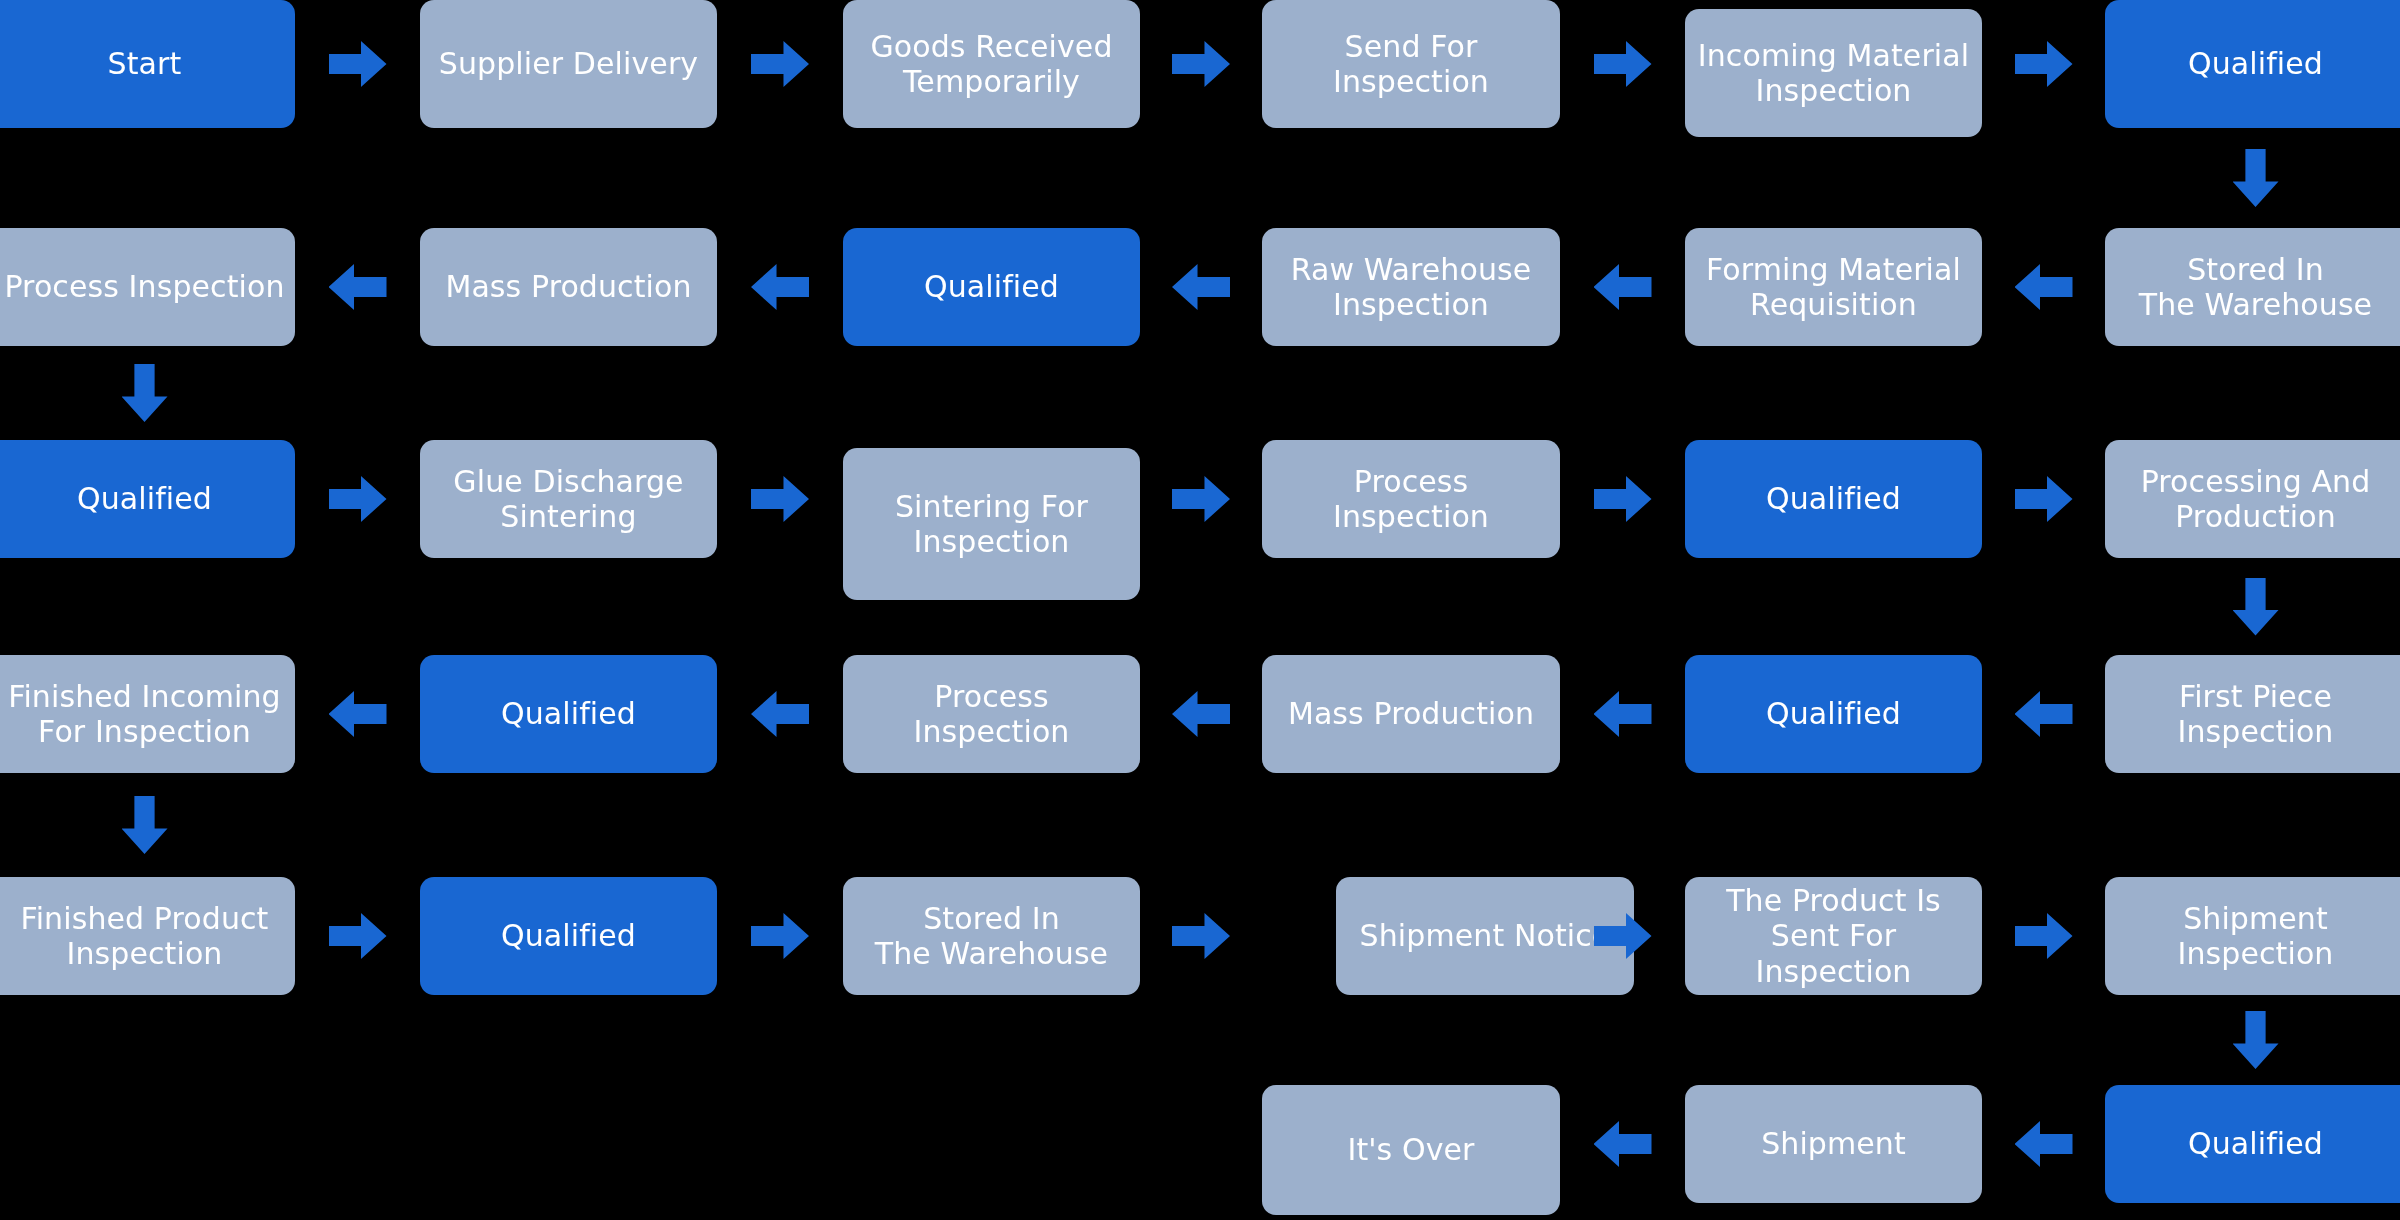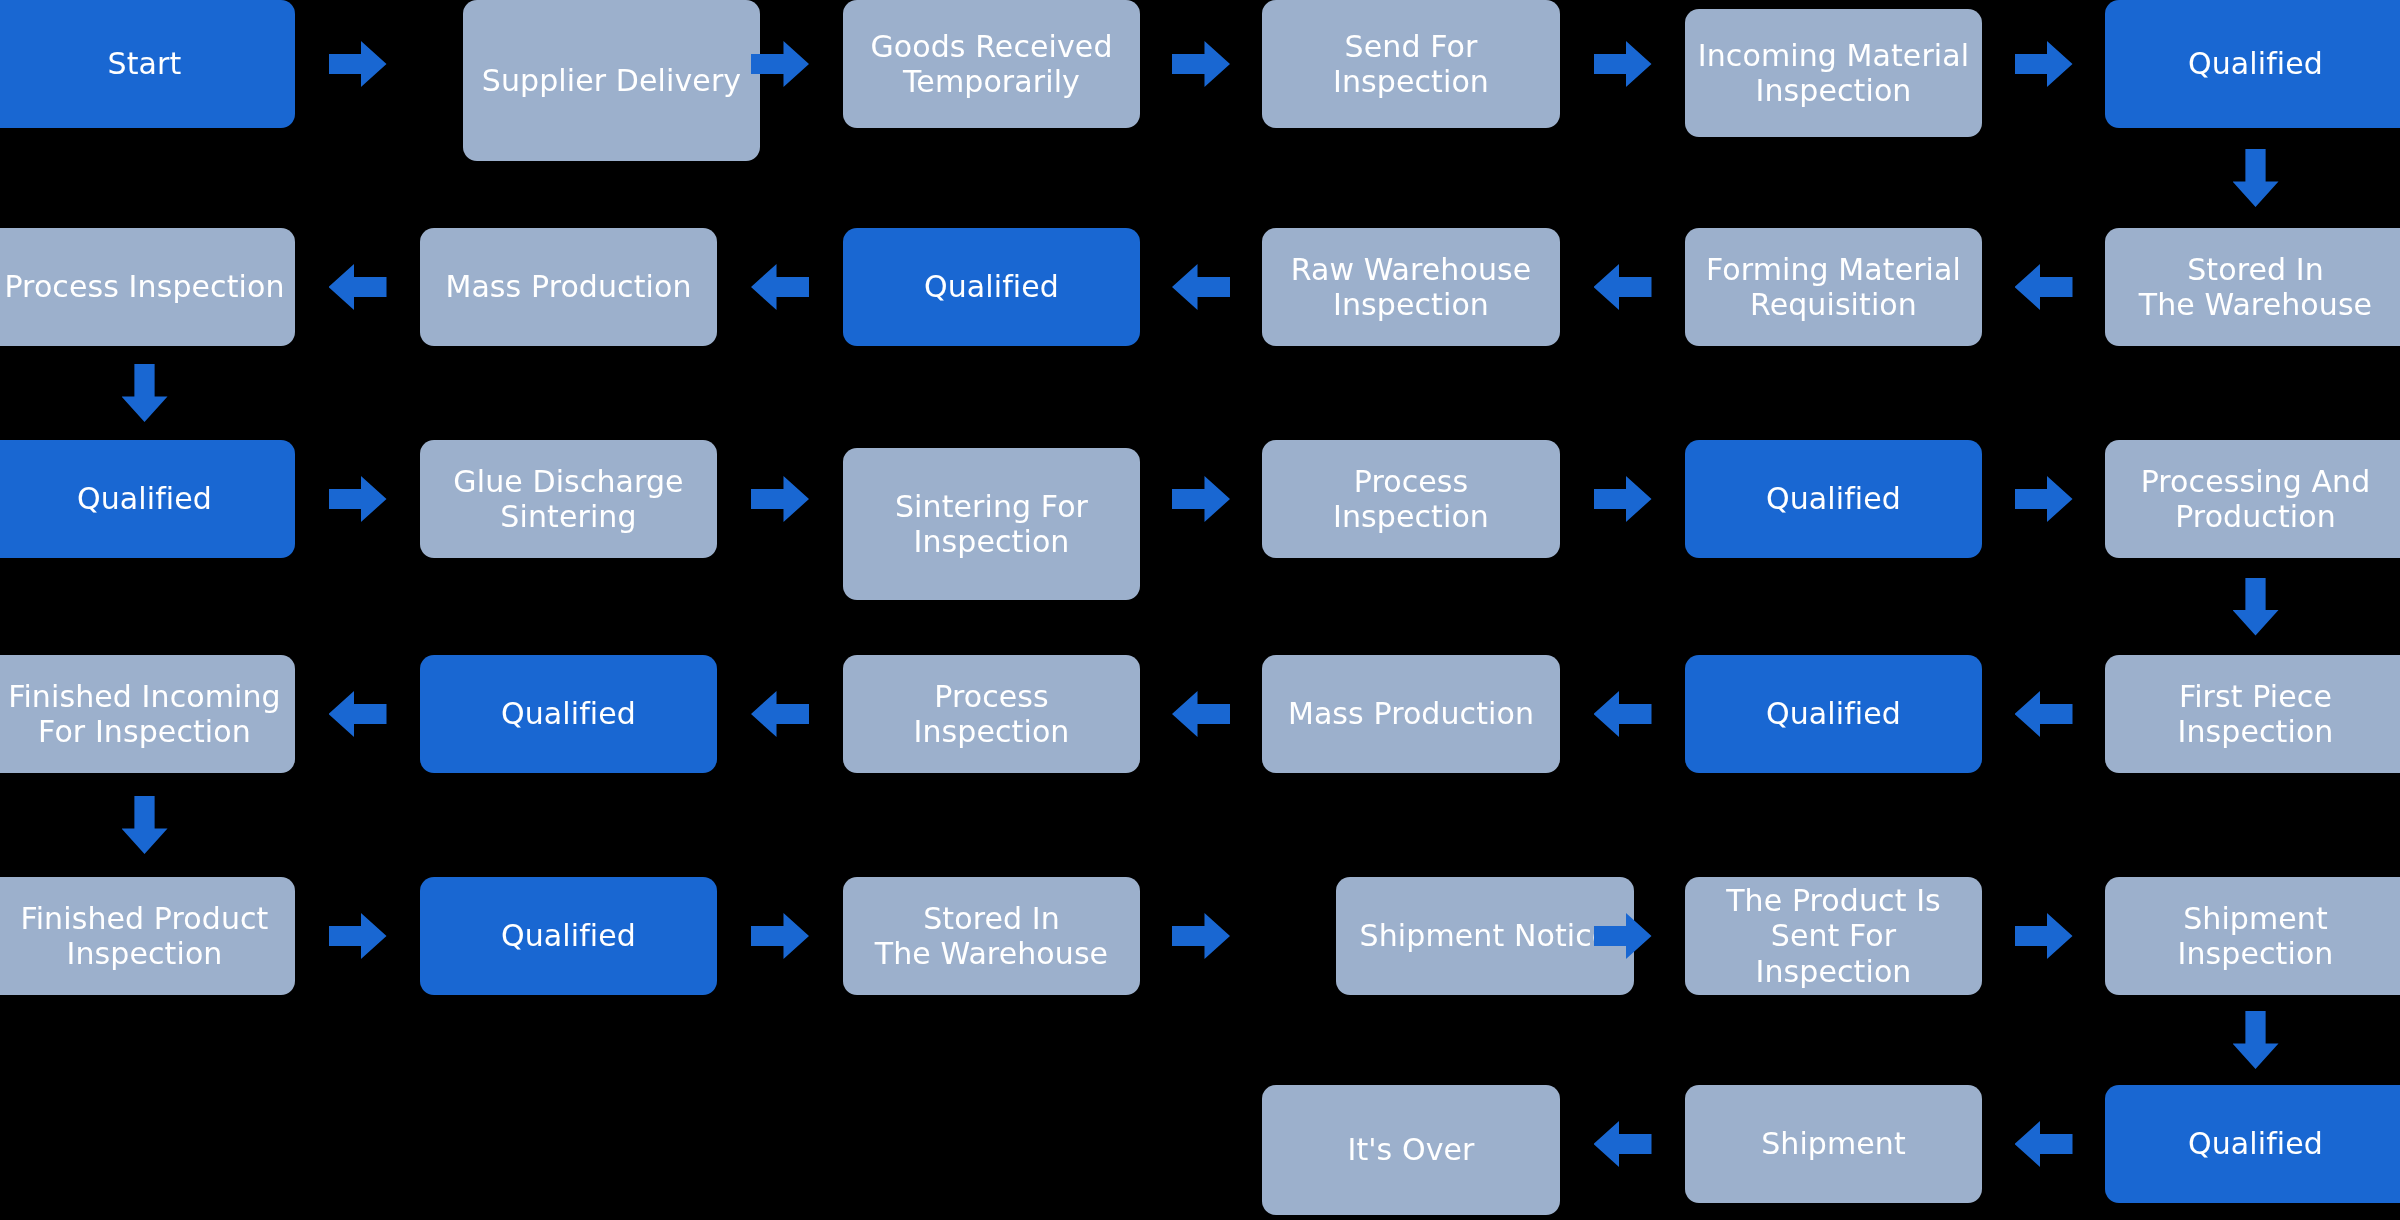--- a/index.html
+++ b/index.html
@@ -64,21 +64,21 @@
     width: 46px;
     height: 58px;
     clip-path: polygon(28% 0%, 72% 0%, 72% 56%, 100% 56%, 50% 100%, 0% 56%, 28% 56%);
   }
 </style>
 </head>
 <body>
 
 <div id="canvas">
     <div class="node blue clip-left" style="left: -6px; top: 0px; width: 301px; height: 128px;"><span>Start</span></div>
-    <div class="node grey" style="left: 420px; top: 0px; width: 297px; height: 161px; margin-left: 43px;"><span>Supplier Delivery</span></div>
+    <div class="node grey" style="left: 420px; top: 0px; width: 297px; height: 128px;"><span>Supplier Delivery</span></div>
     <div class="node grey" style="left: 843px; top: 0px; width: 297px; height: 128px;"><span>Goods Received
 Temporarily</span></div>
     <div class="node grey" style="left: 1262px; top: 0px; width: 298px; height: 128px;"><span>Send For
 Inspection</span></div>
     <div class="node grey" style="left: 1685px; top: 0px; width: 297px; height: 128px; margin-top: 9px;"><span>Incoming Material
 Inspection</span></div>
     <div class="node blue clip-right" style="left: 2105px; top: 0px; width: 301px; height: 128px;"><span>Qualified</span></div>
     <div class="node grey clip-right" style="left: 2105px; top: 228px; width: 301px; height: 118px;"><span>Stored In
 The Warehouse</span></div>
     <div class="node grey" style="left: 1685px; top: 228px; width: 297px; height: 118px;"><span>Forming Material

